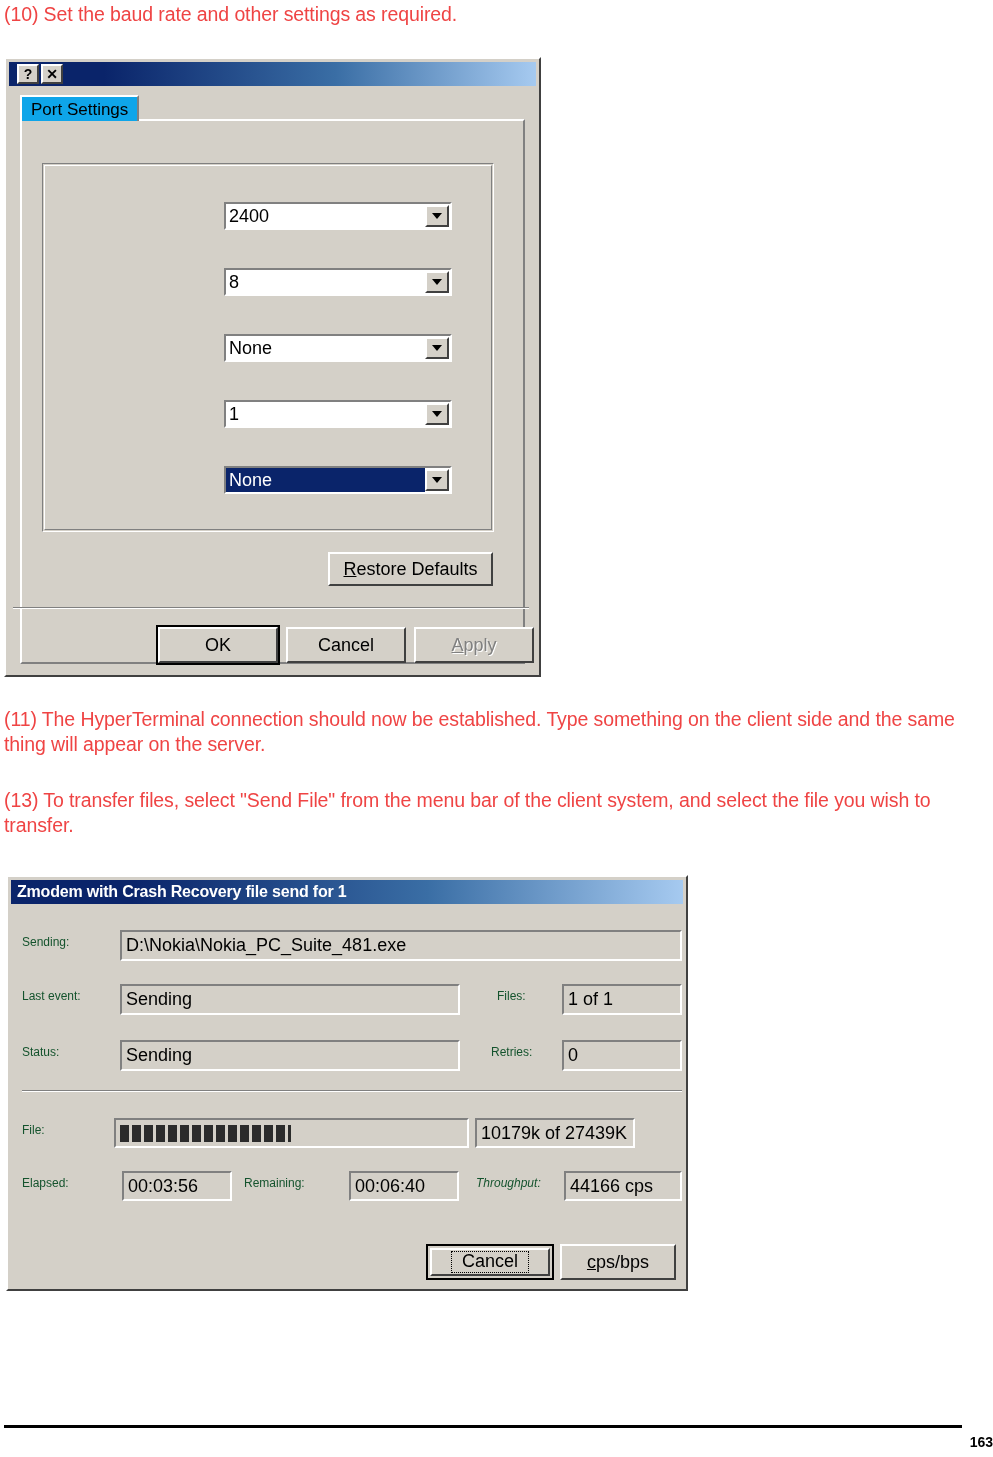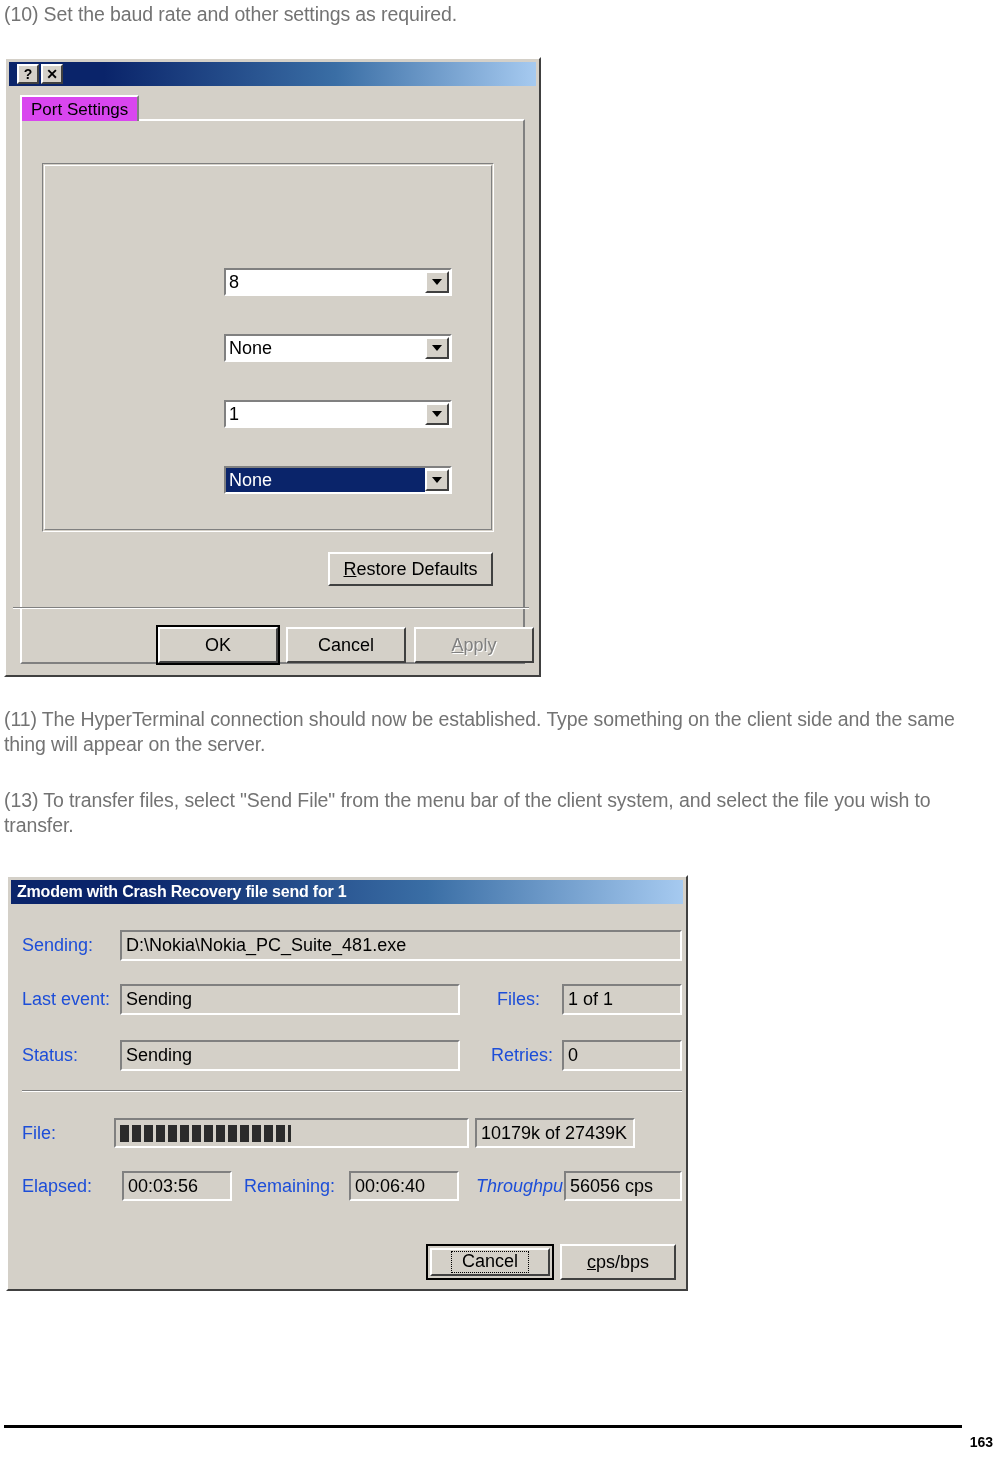--- a/index.html
+++ b/index.html
@@ -14,21 +14,21 @@
     font-family: "Liberation Sans", sans-serif;
     color: #000000;
     overflow: hidden;
   }
 
   
   .doc-text {
     position: absolute;
     font-size: 19.5px;
     line-height: 25px;
-    color: #737373;
+    color: #ef4444;
     letter-spacing: -0.1px;
   }
   #para-10 { left: 4px;  top: 2px;   width: 980px; }
   #para-11 { left: 4px;  top: 707px; width: 975px; }
   #para-12 { left: 4px;  top: 788px; width: 990px; }
 
   
   .win-dialog {
     position: absolute;
     background: #d4d0c8;
@@ -82,21 +82,21 @@
   .tab-strip {
     position: absolute;
     left: 14px; top: 36px; right: 14px;
     height: 26px;
   }
   .tab {
     position: absolute;
     left: 0; top: 0;
     height: 26px;
     padding: 2px 9px 0 9px;
-    background: #d946ef;
+    background: #0ea5e9;
     border-top: 2px solid #ffffff;
     border-left: 2px solid #ffffff;
     border-right: 2px solid #808080;
     font-size: 17px;
     box-sizing: border-box;
     display: flex;
     align-items: center;
     color: #000;
     white-space: nowrap;
   }
@@ -214,22 +214,22 @@
   .sep-line {
     position: absolute;
     border-top: 1px solid #808080;
     border-bottom: 1px solid #ffffff;
     height: 0;
   }
 
   
   .z-label {
     position: absolute;
-    font-size: 18px;
-    color: #1d4ed8;
+    font-size: 12px;
+    color: #14532d;
     white-space: nowrap;
   }
   .z-field {
     position: absolute;
     box-sizing: border-box;
     border-top: 2px solid #808080;
     border-left: 2px solid #808080;
     border-right: 2px solid #ffffff;
     border-bottom: 2px solid #ffffff;
     background: #d4d0c8;
@@ -326,20 +326,29 @@
 
   <div class="tab-body"></div>
   <div class="tab-strip">
     <div class="tab">
       <span>Port Settings</span>
     </div>
   </div>
 
   <div class="groupbox"></div>
 
+  <div class="field-row" style="top:142px;">
+
+    <div class="combo" style="left:218px;">
+      <div class="combo-value">2400</div>
+      <div class="combo-arrow">
+          <span class="arrow-glyph"></span>
+        </div>
+    </div>
+  </div>
 
   <div class="field-row" style="top:208px;">
 
     <div class="combo" style="left:218px;">
       <div class="combo-value">8</div>
       <div class="combo-arrow">
           <span class="arrow-glyph"></span>
         </div>
     </div>
   </div>
@@ -433,21 +442,21 @@
       <div class="pblock"></div>
       <div class="pblock partial"></div>
     </div>
   <div class="z-field" style="left:467px; top:241px; width:160px; height:30px;">10179k of 27439K</div>
 
   <div class="z-label" style="left:14px; top:299px;">Elapsed:</div>
   <div class="z-field" style="left:114px; top:294px; width:110px; height:30px;">00:03:56</div>
   <div class="z-label" style="left:236px; top:299px;">Remaining:</div>
   <div class="z-field" style="left:341px; top:294px; width:110px; height:30px;">00:06:40</div>
   <div class="z-label" style="left:468px; top:299px;font-style:italic;">Throughput:</div>
-  <div class="z-field" style="left:556px; top:294px; width:118px; height:30px;">56056 cps</div>
+  <div class="z-field" style="left:556px; top:294px; width:118px; height:30px;">44166 cps</div>
 
   <div class="focus-btn" style="left:418px; top:367px; width:128px; height:36px;">
     <div class="focus-btn-inner">
       <span class="focus-ring">Cancel</span>
     </div>
   </div>
   <div class="btn" style="left:552px; top:367px; width:116px; height:36px;">
     <span><span class="u">c</span><span>ps/bps</span></span>
   </div>
 </div>

